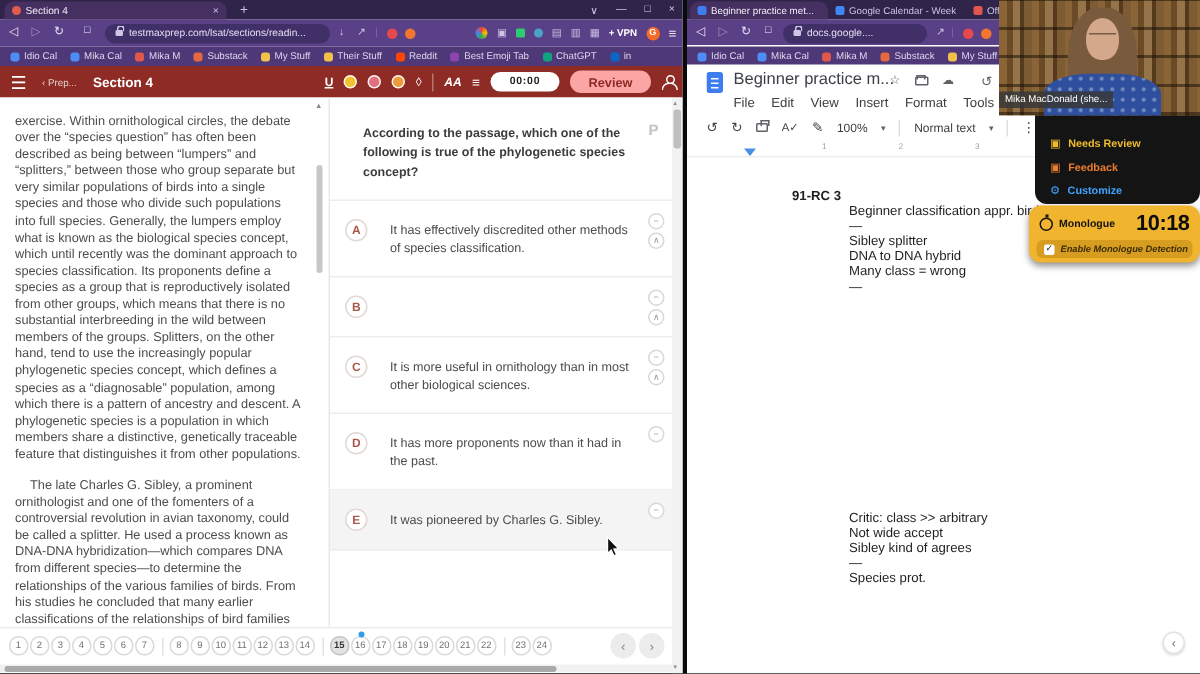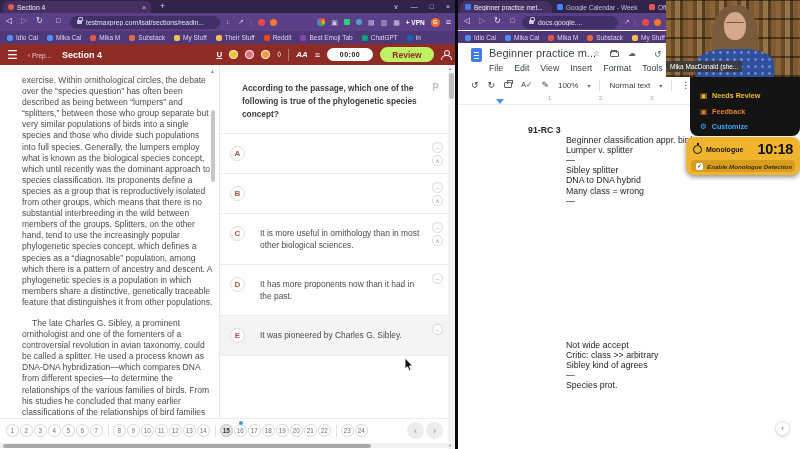--- a/index.html
+++ b/index.html
@@ -41,27 +41,27 @@
   .backlink{position:absolute;left:28px;top:8px;font-size:6.5px;color:rgba(255,255,255,.78);}
   .sect{position:absolute;left:62px;top:6px;font-size:9px;font-weight:bold;}
   .acluster{position:absolute;right:5px;top:0;height:21px;display:flex;align-items:center;gap:7px;}
   .uico{font-size:8px;font-weight:bold;text-decoration:underline;}
   .hl{width:9px;height:9px;border-radius:50%;border:1.5px solid rgba(255,255,255,.95);}
   .erase{font-size:8px;}
   .adiv{width:1px;height:12px;background:rgba(255,255,255,.35);}
   .aa{font-size:8px;font-weight:bold;font-style:italic;}
   .listic{font-size:9px;}
   .timer{width:46px;height:13px;background:#fff;border-radius:7px;color:#222;font-size:7px;font-weight:bold;display:flex;align-items:center;justify-content:center;letter-spacing:.5px;}
-  .review{width:54px;height:15px;background:#bef264;border-radius:8px;color:#8e2b25;font-size:8.5px;font-weight:bold;display:flex;align-items:center;justify-content:center;}
+  .review{width:54px;height:15px;background:#fca5a5;border-radius:8px;color:#8e2b25;font-size:8.5px;font-weight:bold;display:flex;align-items:center;justify-content:center;}
   .person{width:9px;height:9px;position:relative;}
   .person::before{content:'';position:absolute;left:2.5px;top:0;width:4px;height:4px;border:1px solid #fff;border-radius:50%;}
   .person::after{content:'';position:absolute;left:0;top:4.5px;width:9px;height:4px;border:1px solid #fff;border-bottom:none;border-radius:5px 5px 0 0;}
 
   .content{position:absolute;left:0;top:65px;width:448px;height:353px;background:#fff;}
-  .passage{position:absolute;left:12px;top:0;width:219px;height:353px;padding:10px 16px 0 10px;overflow:hidden;}
+  .passage{position:absolute;left:0;top:0;width:219px;height:353px;padding:10px 16px 0 10px;overflow:hidden;}
   .passage p{font-size:8.5px;line-height:11.1px;color:#4c4c4c;margin-bottom:10px;}
   .passage p + p{text-indent:10px;}
   .ps-up{position:absolute;left:210px;top:3px;font-size:5px;color:#8a8a8a;}
   .ps-thumb{position:absolute;left:211px;top:45px;width:4px;height:72px;background:#c7c7c7;border-radius:2px;}
   .vdiv{position:absolute;left:219px;top:0;width:1px;height:100%;background:#e9e9e9;}
   .qcol{position:absolute;left:220px;top:0;width:228px;height:353px;}
   .qhead{position:relative;padding:17px 30px 12px 22px;border-bottom:1px solid #ededed;font-size:8.3px;font-weight:bold;line-height:13px;color:#3c3c3c;}
   .pflag{position:absolute;right:9px;top:16px;font-size:10px;font-weight:bold;color:#c2c2c2;}
   .choice{position:relative;padding:13px 26px 13px 40px;border-bottom:1px solid #ededed;font-size:8.4px;line-height:12px;color:#4c4c4c;min-height:40px;}
   .choice.hover{background:#f4f4f4;}
@@ -258,20 +258,21 @@
       <div class="ps-thumb"></div>
       <div class="vdiv"></div>
       <div class="qcol">
         <div class="qhead">
           <span>According to the passage, which one of the following is true of the phylogenetic species concept?</span>
           <span class="pflag">P</span>
         </div>
         <div>
             <div class="choice">
             <span class="badge">A</span>
+            <span class="ctext">It has effectively discredited other methods of species classification.</span>
             <span class="cicons">
               <span class="ci minus">−</span>
               <span class="ci up">∧</span>
             </span>
           </div>
             <div class="choice">
             <span class="badge">B</span>
             <span class="cicons">
               <span class="ci minus">−</span>
               <span class="ci up">∧</span>
@@ -441,24 +442,24 @@
       <span class="rmark"></span>
       <div class="ruler-nums">
           <span>1</span>
           <span>2</span>
           <span>3</span>
         </div>
     </div>
     <div class="docbody">
       <div class="dtext" style="top:20px">
         <div class="dhead">91-RC 3</div>
-        <div><div>Beginner classification appr. birds</div><div>Lumper v. splitter</div><div>—</div><div>Sibley splitter</div><div>DNA to DNA hybrid</div><div>Many class = wrong</div><div>—</div></div>
+        <div><div>Beginner classification appr. birds</div><div>—</div><div>Sibley splitter</div><div>DNA to DNA hybrid</div><div>Many class = wrong</div><div>—</div></div>
       </div>
       <div class="dtext" style="top:235px">
-        <div><div>Not wide accept</div><div>Critic: class &gt;&gt; arbitrary</div><div>Sibley kind of agrees</div><div>—</div><div>Species prot.</div></div>
+        <div><div>Critic: class &gt;&gt; arbitrary</div><div>Not wide accept</div><div>Sibley kind of agrees</div><div>—</div><div>Species prot.</div></div>
       </div>
       <div class="cornerbtn">‹</div>
     </div>
   </section>
 
   <div class="panel">
       <div class="pm-row" style="color: rgb(238, 189, 46);">
       <span class="pm-ic">▣</span>
       <span class="pm-lb">Needs Review</span>
     </div>

